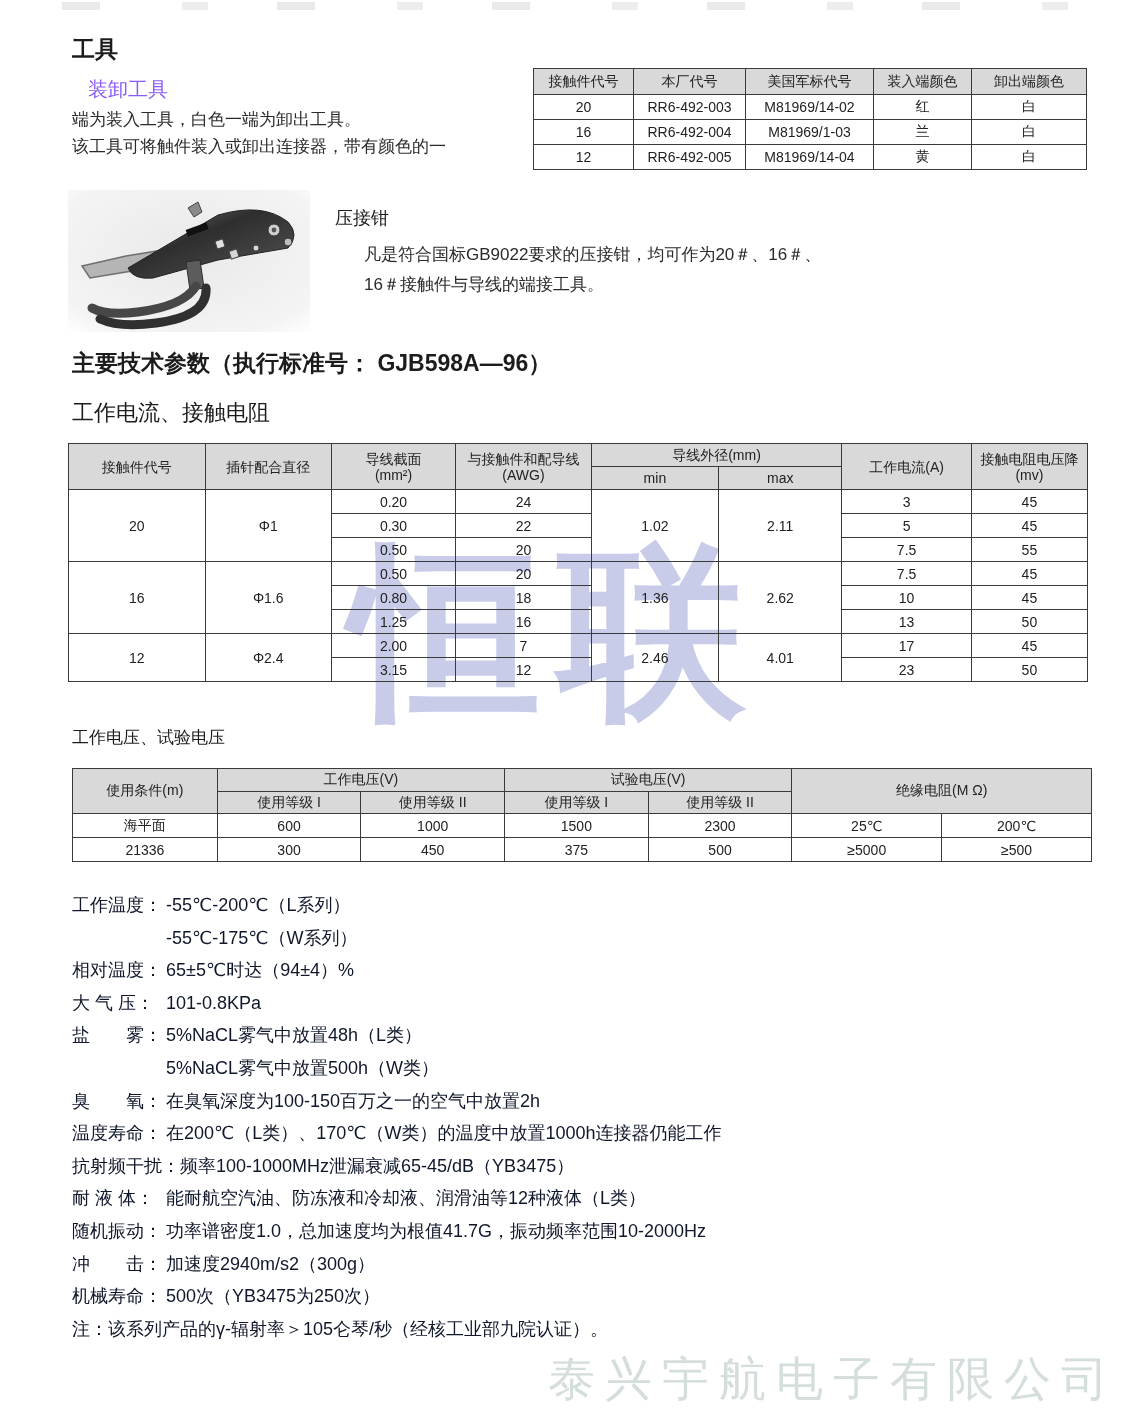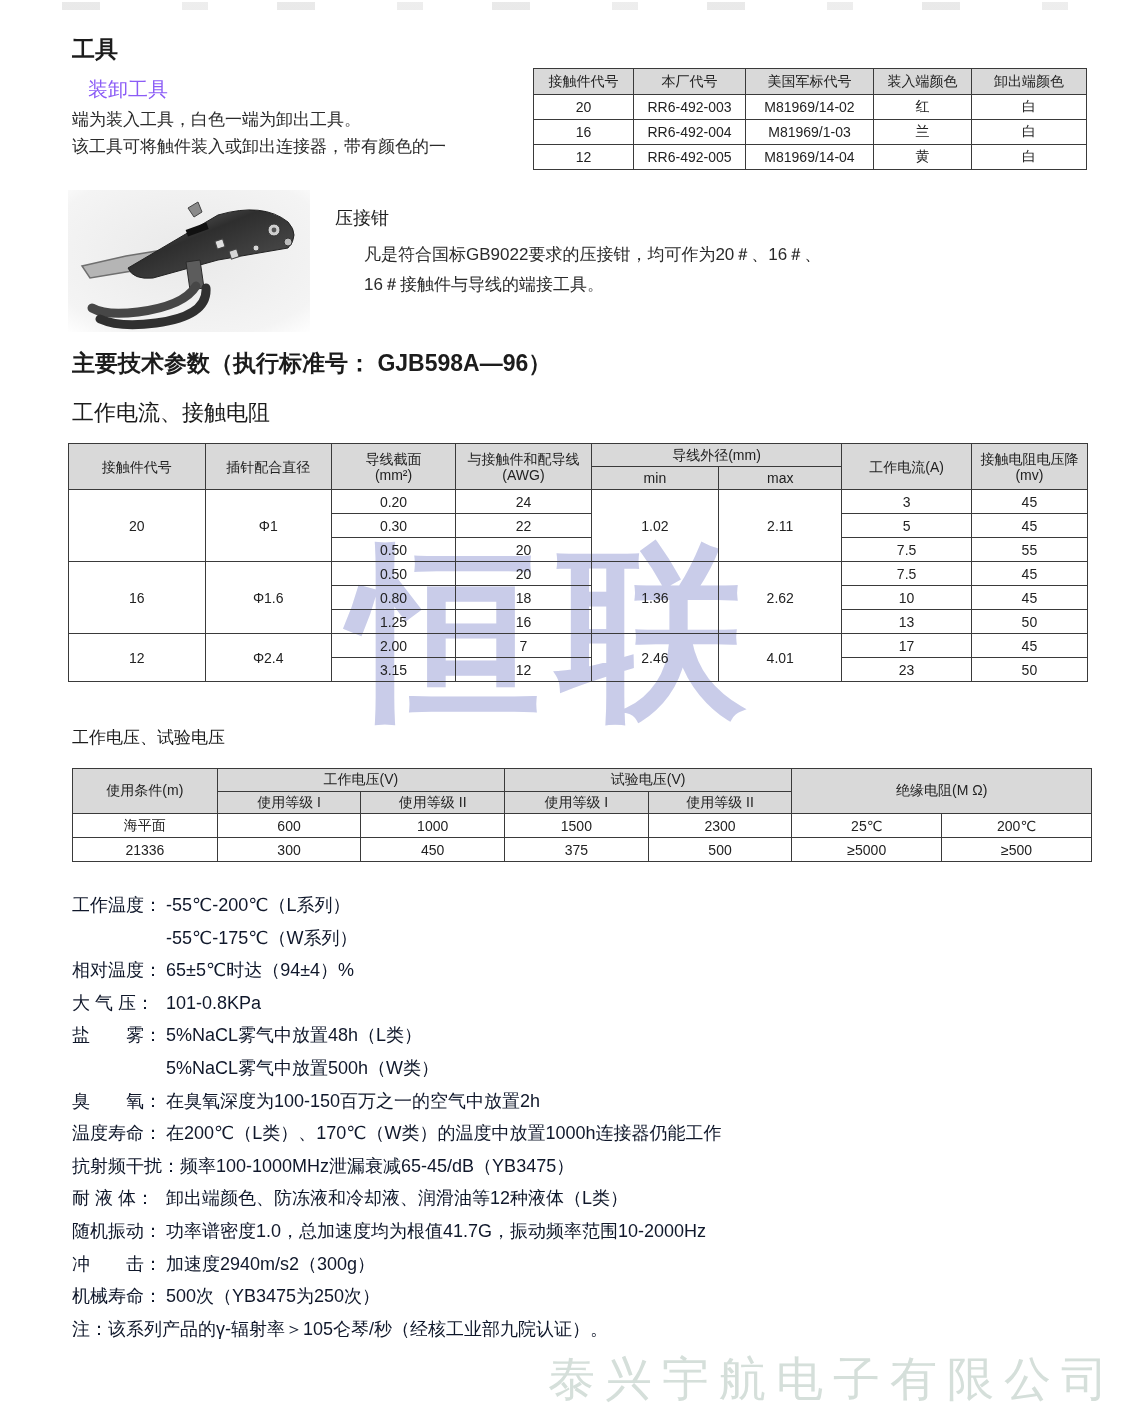--- a/index.html
+++ b/index.html
@@ -296,21 +296,21 @@
   <div class="params">
     <p><span class="lbl">工作温度：</span><span>-55℃-200℃（L系列）</span></p>
     <p class="cont"><span>-55℃-175℃（W系列）</span></p>
     <p><span class="lbl">相对温度：</span><span>65±5℃时达（94±4）%</span></p>
     <p><span class="lbl">大 气 压：</span><span>101-0.8KPa</span></p>
     <p><span class="lbl">盐　　雾：</span><span>5%NaCL雾气中放置48h（L类）</span></p>
     <p class="cont"><span>5%NaCL雾气中放置500h（W类）</span></p>
     <p><span class="lbl">臭　　氧：</span><span>在臭氧深度为100-150百万之一的空气中放置2h</span></p>
     <p><span class="lbl">温度寿命：</span><span>在200℃（L类）、170℃（W类）的温度中放置1000h连接器仍能工作</span></p>
     <p><span class="lbl">抗射频干扰：</span><span>频率100-1000MHz泄漏衰减65-45/dB（YB3475）</span></p>
-    <p><span class="lbl">耐 液 体：</span><span>卸出端颜色、防冻液和冷却液、润滑油等12种液体（L类）</span></p>
+    <p><span class="lbl">耐 液 体：</span><span>能耐航空汽油、防冻液和冷却液、润滑油等12种液体（L类）</span></p>
     <p><span class="lbl">随机振动：</span><span>功率谱密度1.0，总加速度均为根值41.7G，振动频率范围10-2000Hz</span></p>
     <p><span class="lbl">冲　　击：</span><span>加速度2940m/s2（300g）</span></p>
     <p><span class="lbl">机械寿命：</span><span>500次（YB3475为250次）</span></p>
     <p class="note"><span class="lbl">注：</span><span>该系列产品的γ-辐射率＞105仑琴/秒（经核工业部九院认证）。</span></p>
   </div>
 
   <div class="footer">泰兴宇航电子有限公司</div>
 
 </div>
 

